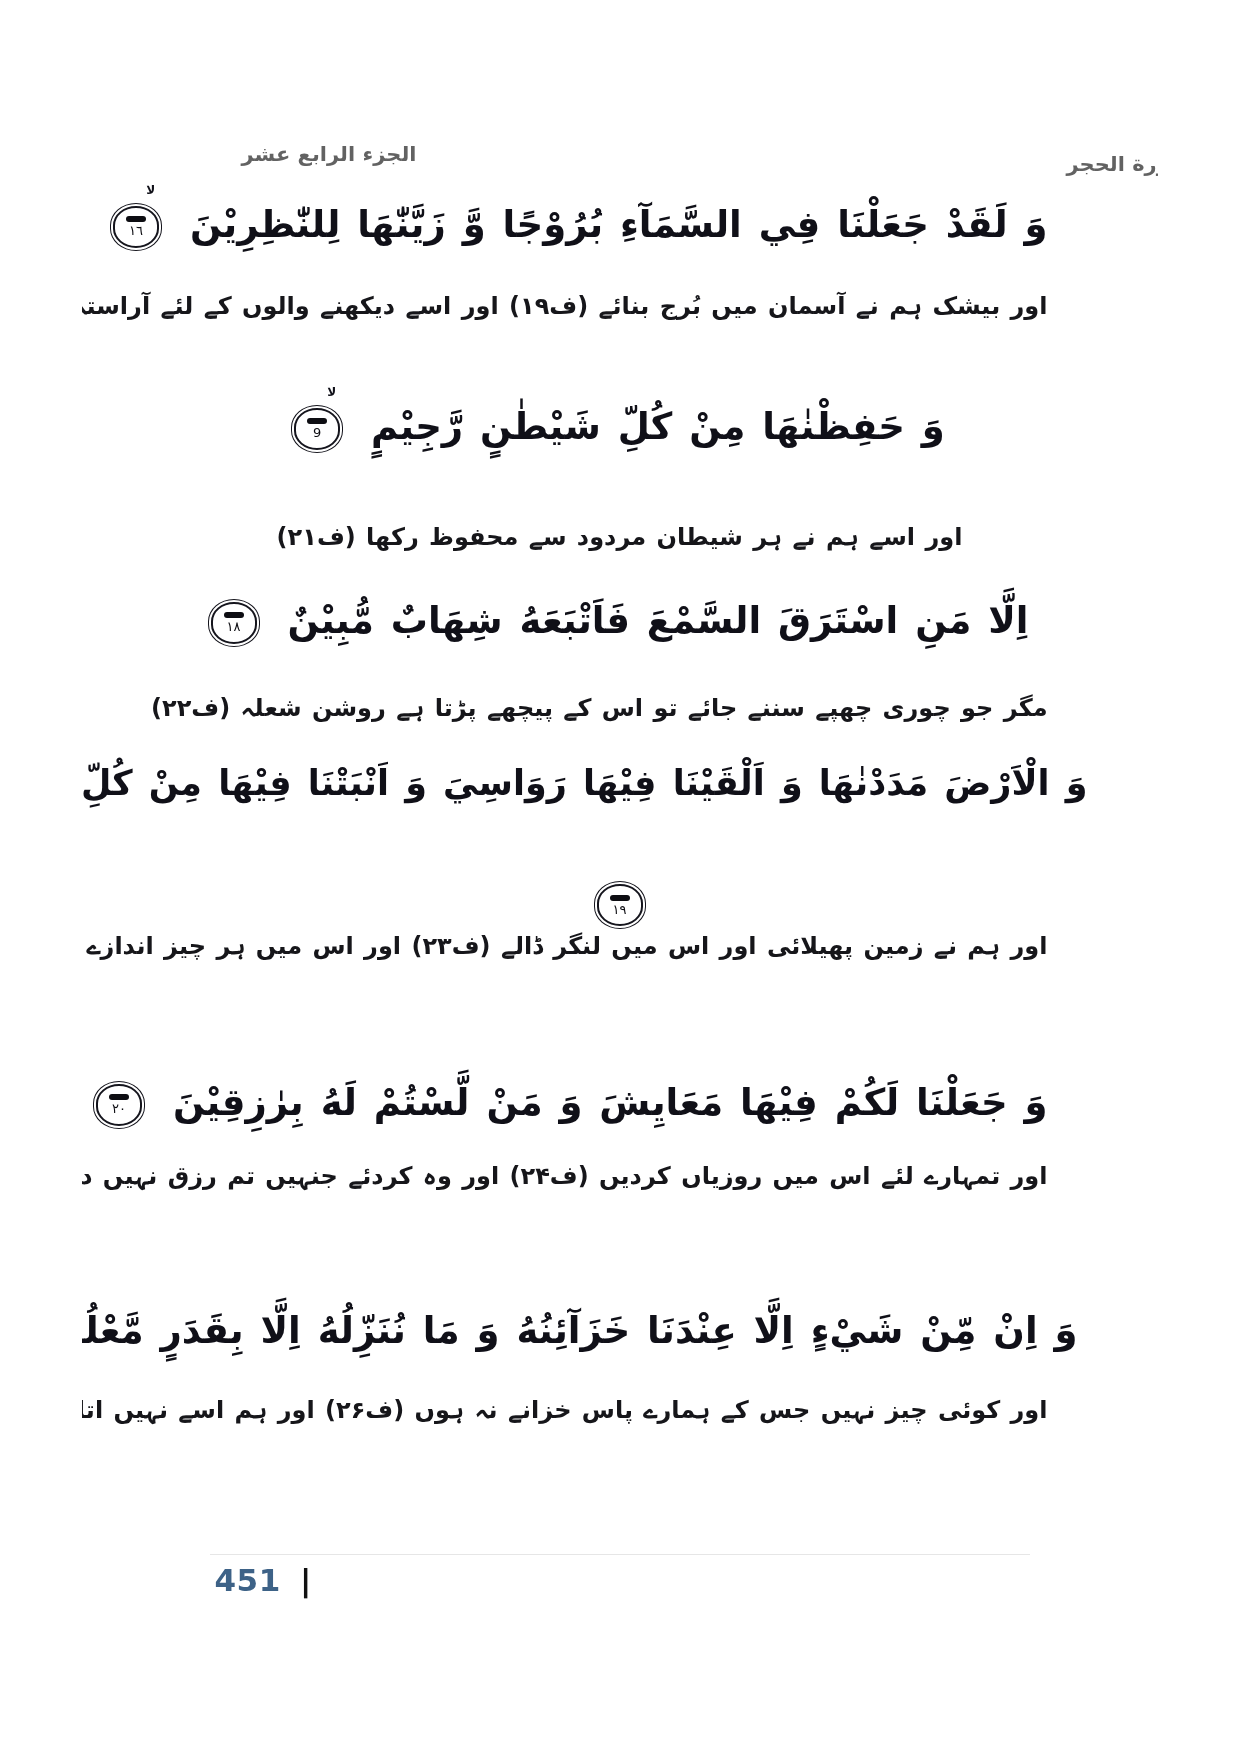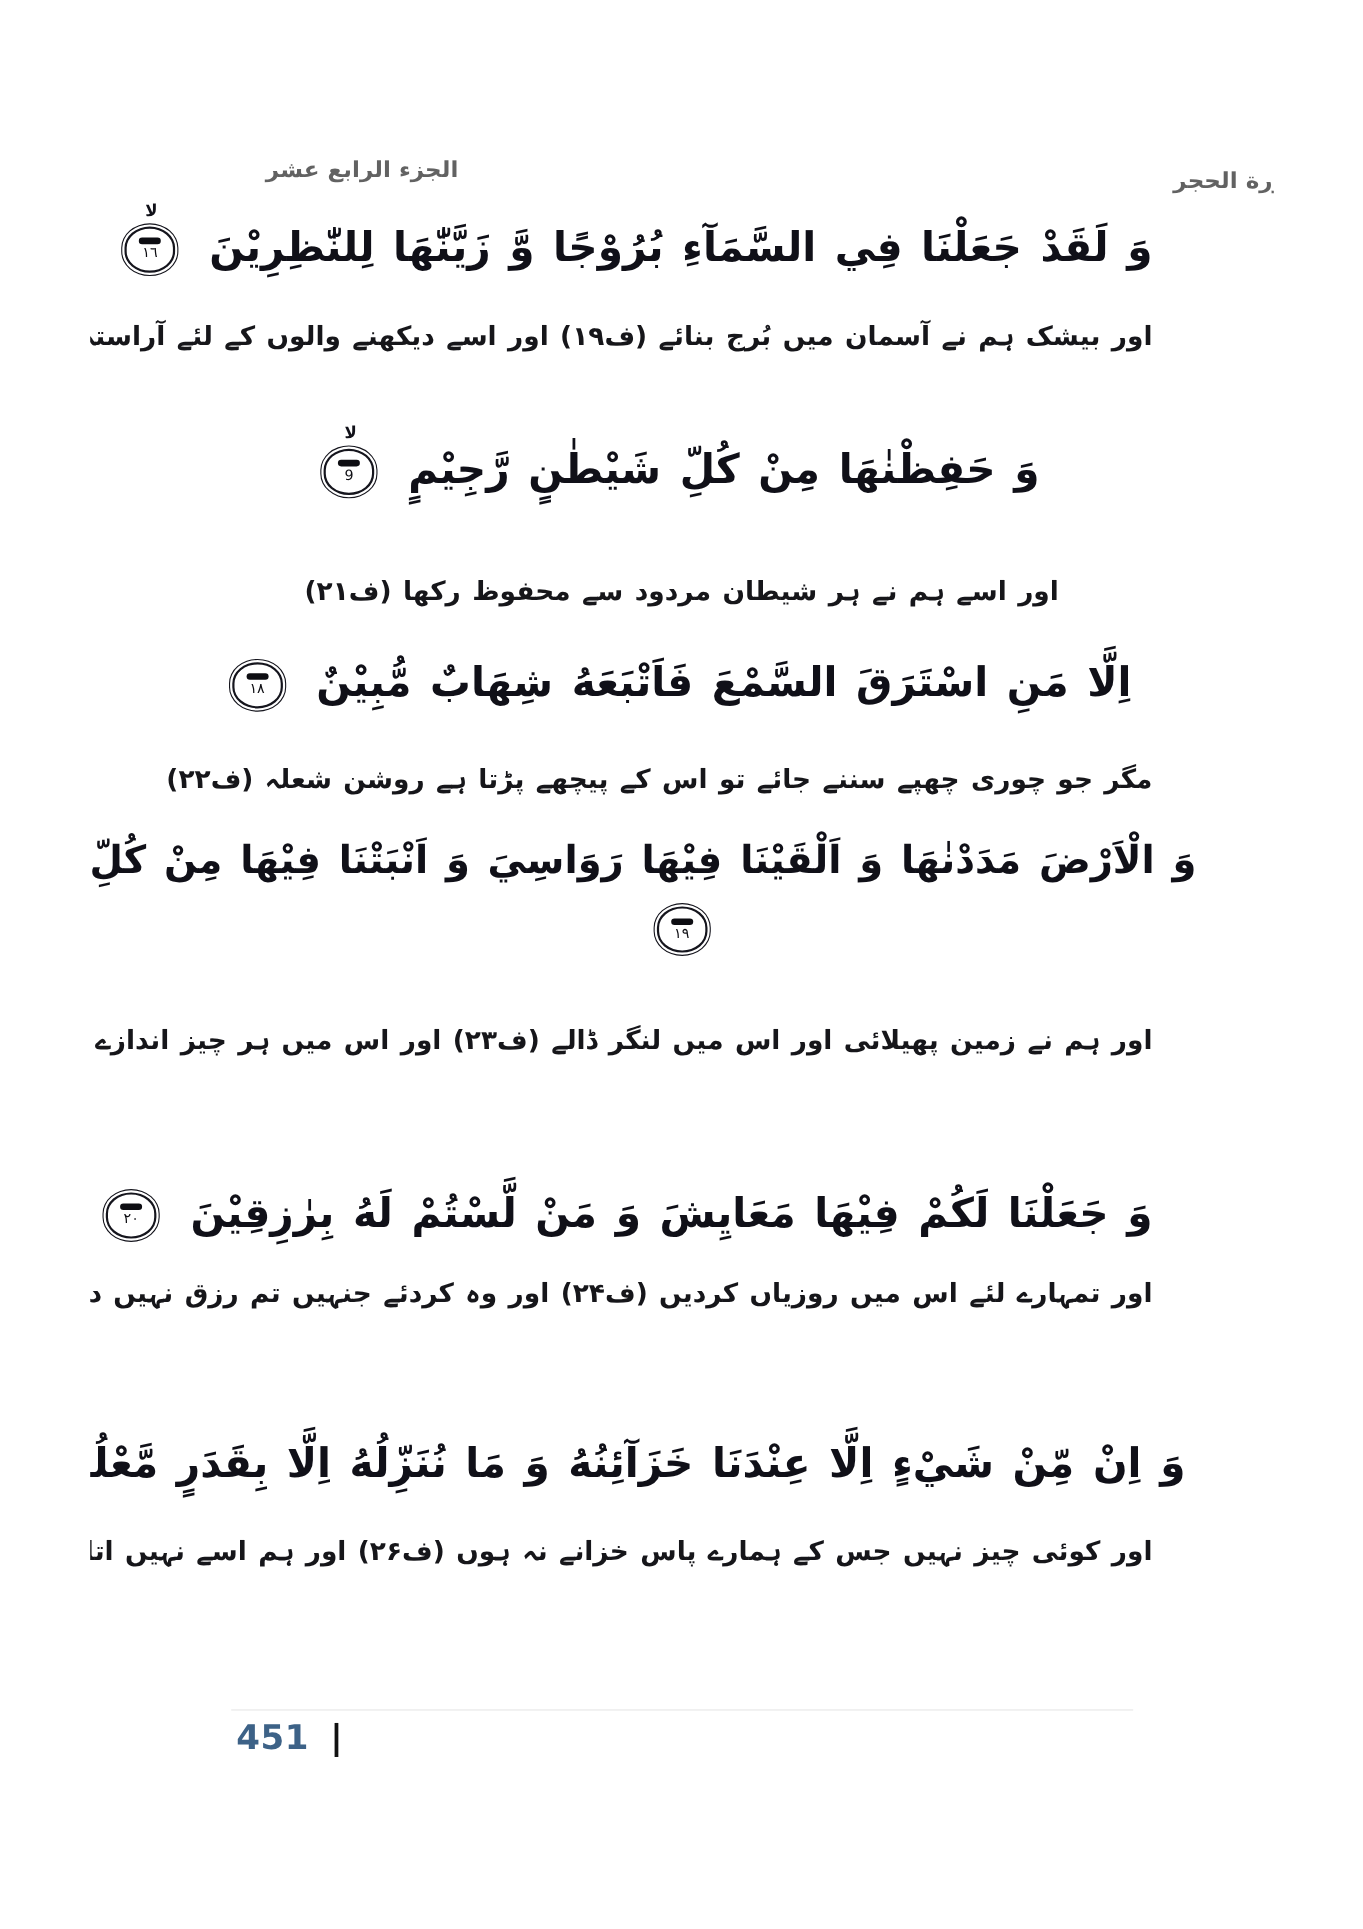--- a/index.html
+++ b/index.html
@@ -34,22 +34,22 @@
     position:relative;display:inline-flex;flex-direction:column;
     align-items:center;justify-content:center;
     width:42px;height:38px;margin:0 14px 0 0;
     border:2px solid #15151d;border-radius:50% / 46%;
     outline:1px solid #15151d;outline-offset:2px;
     vertical-align:middle;background:#fff;
   }
   .marker-bar{width:20px;height:6px;background:#0d0d12;border-radius:3px;margin-bottom:2px;}
   .marker-num{font-size:13px;font-weight:400;color:#0d0d12;line-height:1;}
   .stop{
-    position:absolute;top:-24px;right:14px;
-    font-size:15px;font-weight:700;color:#101018;line-height:1;
+    position:absolute;top:-24px;right:2px;
+    font-size:12px;font-weight:700;color:#101018;line-height:1;
   }
   
   .urdu-line{
     font-size:24px;font-weight:700;color:#16161a;
     line-height:1.7;white-space:nowrap;word-spacing:2px;
   }
   
   .footer-divider{
     position:absolute;left:128px;right:128px;top:1554px;
     border-top:1px solid #e6e6e6;height:0;
@@ -95,21 +95,21 @@
       <span class="stop"></span>
       <span class="marker-bar"></span>
       <span class="marker-num">١٨</span>
     </span>
   </div>
   <div class="row urdu-line" style="top:688px">مگر جو چوری چھپے سننے جائے تو اس کے پیچھے پڑتا ہے روشن شعلہ (ف۲۲)</div>
 
   <div class="row ayah-line ayah-wide" style="top:756px;left:70px;right:70px">
     <span>وَ الْاَرْضَ مَدَدْنٰهَا وَ اَلْقَيْنَا فِيْهَا رَوَاسِيَ وَ اَنْبَتْنَا فِيْهَا مِنْ كُلِّ شَيْءٍ مَّوْزُوْنٍ</span>
   </div>
-  <div class="row" style="top:824px">
+  <div class="row" style="top:884px">
     <span class="marker" style="margin:0">
       <span class="stop"></span>
       <span class="marker-bar"></span>
       <span class="marker-num">١٩</span>
     </span>
   </div>
   <div class="row urdu-line" style="top:926px">اور ہم نے زمین پھیلائی اور اس میں لنگر ڈالے (ف۲۳) اور اس میں ہر چیز اندازے سے اگائی</div>
 
   <div class="row ayah-line" style="top:1074px">
     <span>وَ جَعَلْنَا لَكُمْ فِيْهَا مَعَايِشَ وَ مَنْ لَّسْتُمْ لَهُ بِرٰزِقِيْنَ</span>

